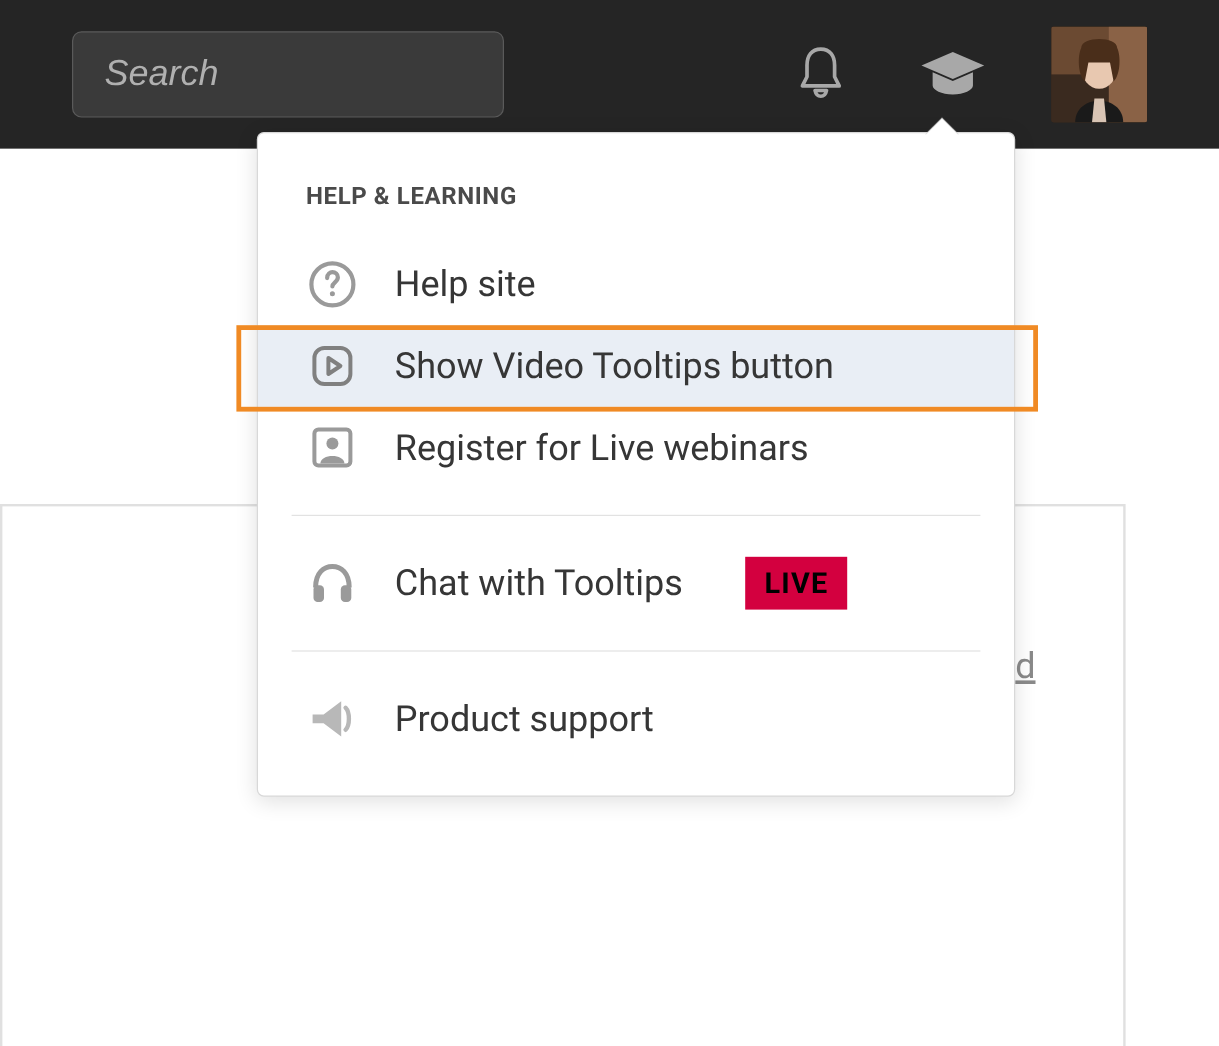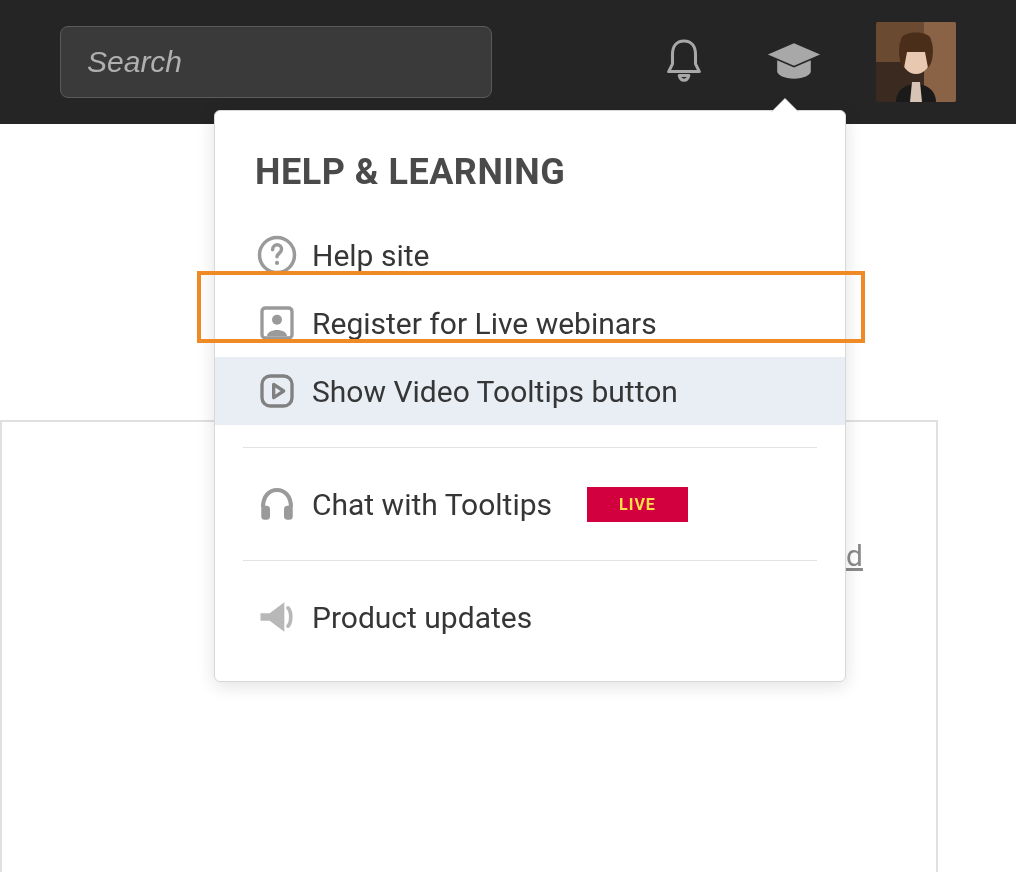--- a/index.html
+++ b/index.html
@@ -8,21 +8,21 @@
     height: 124px;
     background: #252525;
     display: flex;
     align-items: center;
     padding: 0 60px;
     position: relative;
   }
   .search-wrap {
     display: flex;
     align-items: center;
-    width: 432px;
+    width: 360px;
     height: 72px;
     border: 1px solid #5a5a5a;
     border-radius: 8px;
     background: #3a3a3a;
     overflow: hidden;
   }
   .search-input {
     flex: 1;
     height: 100%;
     background: transparent;
@@ -92,31 +92,31 @@
     position: absolute;
     top: -12px;
     left: 556px;
     width: 0; height: 0;
     border-left: 14px solid transparent;
     border-right: 14px solid transparent;
     border-bottom: 14px solid #fff;
     filter: drop-shadow(0 -1px 0 #d8d8d8);
   }
   .dropdown-title {
-    font-size: 36px;
+    font-size: 20px;
     font-weight: 700;
     letter-spacing: .5px;
     color: #4a4a4a;
     padding: 0 40px 28px 40px;
   }
   .menu { list-style: none; }
   .menu-item {
     display: flex;
     align-items: center;
-    gap: 13px;
+    gap: 30px;
     padding: 12px 40px;
     cursor: pointer;
     font-size: 30px;
     color: #363636;
     position: relative;
   }
   .menu-item .icon-slot {
     width: 44px; height: 44px;
     display: flex; align-items: center; justify-content: center;
     color: #9a9a9a;
@@ -133,25 +133,25 @@
     border: 4px solid #f08a24;
     pointer-events: none;
   }
   .menu-sep {
     height: 1px;
     background: #e2e2e2;
     margin: 22px 28px;
   }
   .live-badge {
     background: #d3003f;
-    color: #fde047;
+    color: #000000;
     font-weight: 700;
-    font-size: 16px;
+    font-size: 24px;
     letter-spacing: 1px;
-    padding: 8px 32px;
+    padding: 8px 16px;
     margin-left: 22px;
   }
   svg { display: block; }
 </style>
 </head>
 <body>
 
 <div class="topbar">
   <div class="search-wrap">
     <input class="search-input" type="text" placeholder="Search" style="">
@@ -198,41 +198,41 @@
         <span class="icon-slot">
           <svg width="42" height="42" viewBox="0 0 24 24">
               <circle cx="12" cy="12" r="10" fill="none" stroke="#9a9a9a" stroke-width="2"></circle>
               <path d="M9.5 9 C9.5 7 11 6.2 12 6.2 C13.4 6.2 14.6 7.2 14.6 8.6 C14.6 11 12 11 12 13" fill="none" stroke="#9a9a9a" stroke-width="2" stroke-linecap="round"></path>
               <circle cx="12" cy="16.5" r="1.2" fill="#9a9a9a"></circle>
             </svg>
         </span>
         <span>Help site</span>
       </li>
 
+      <li class="menu-item highlight">
+        <span class="icon-slot">
+          <svg width="40" height="40" viewBox="0 0 24 24">
+              <rect x="3" y="3" width="18" height="18" rx="5" fill="none" stroke="#808080" stroke-width="2"></rect>
+              <path d="M10 8 L16 12 L10 16 Z" fill="none" stroke="#808080" stroke-width="2" stroke-linejoin="round"></path>
+            </svg>
+        </span>
+        <span>Show Video Tooltips button</span>
+      </li>
+
       <li class="menu-item">
         <span class="icon-slot">
           <svg width="40" height="40" viewBox="0 0 24 24">
               <rect x="3" y="3" width="18" height="18" rx="2" fill="none" stroke="#9a9a9a" stroke-width="2"></rect>
               <circle cx="12" cy="10" r="3" fill="#9a9a9a"></circle>
               <path d="M6 20 C6 15 18 15 18 20" fill="#9a9a9a"></path>
             </svg>
         </span>
         <span>Register for Live webinars</span>
       </li>
 
-      <li class="menu-item highlight">
-        <span class="icon-slot">
-          <svg width="40" height="40" viewBox="0 0 24 24">
-              <rect x="3" y="3" width="18" height="18" rx="5" fill="none" stroke="#808080" stroke-width="2"></rect>
-              <path d="M10 8 L16 12 L10 16 Z" fill="none" stroke="#808080" stroke-width="2" stroke-linejoin="round"></path>
-            </svg>
-        </span>
-        <span>Show Video Tooltips button</span>
-      </li>
-
       <div class="menu-sep"></div>
 
       <li class="menu-item">
         <span class="icon-slot">
           <svg width="42" height="42" viewBox="0 0 24 24">
               <path d="M4 14 C4 7 8 4 12 4 C16 4 20 7 20 14" fill="none" stroke="#9a9a9a" stroke-width="2.4"></path>
               <rect x="3" y="13" width="5" height="8" rx="2" fill="#9a9a9a"></rect>
               <rect x="16" y="13" width="5" height="8" rx="2" fill="#9a9a9a"></rect>
             </svg>
         </span>
@@ -243,20 +243,20 @@
 
       <div class="menu-sep"></div>
 
       <li class="menu-item">
         <span class="icon-slot">
           <svg width="44" height="44" viewBox="0 0 24 24">
               <path d="M3 10 L3 14 L8 14 L16 20 L16 4 L8 10 Z" fill="#b8b8b8"></path>
               <path d="M18 7 C20 9 20 15 18 17" fill="none" stroke="#b8b8b8" stroke-width="2" stroke-linecap="round"></path>
             </svg>
         </span>
-        <span>Product updates</span>
+        <span>Product support</span>
       </li>
 
     </ul>
 
     <div class="highlight-ring"></div>
   </div>
 </div>
 
 </body></html>

